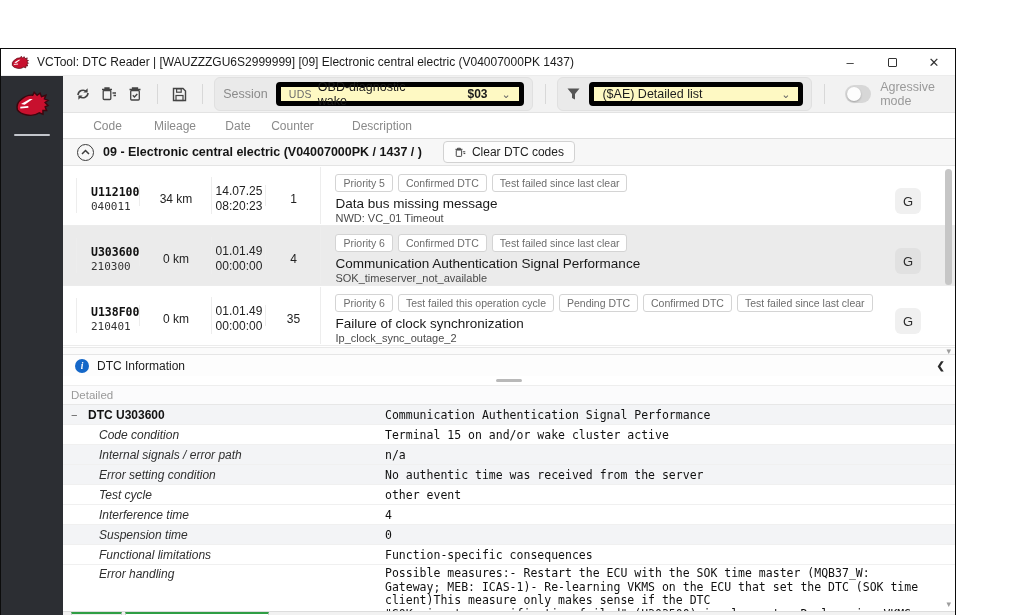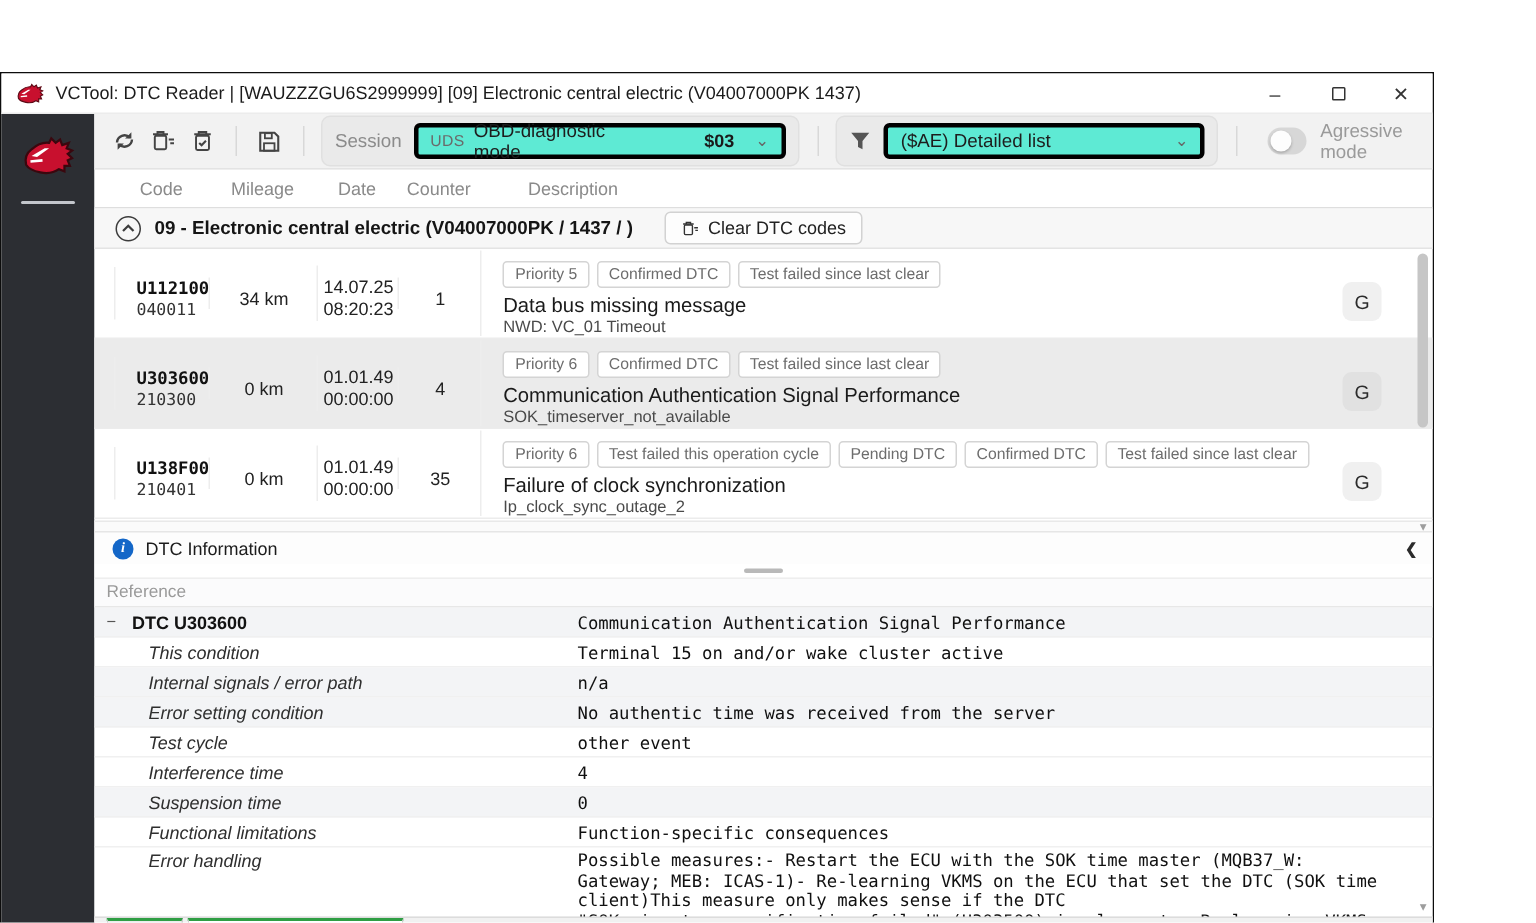--- a/index.html
+++ b/index.html
@@ -26,21 +26,21 @@
   .sidebar .sep { width:36px; height:2px; background:#c3c6cc; margin-top:13px; border-radius:1px; }
   .main { flex:1; display:flex; flex-direction:column; min-width:0; background:#fff; }
 
   
   .toolbar { flex:0 0 37px; background:#f2f2f2; border-bottom:1px solid #e3e3e3; display:flex; align-items:center; padding:0 10px; gap:6px; }
   .tool-ic { width:30px; height:26px; display:flex; align-items:center; justify-content:center; border-radius:4px; }
   .tool-ic svg { display:block; }
   .tb-sep { width:1px; height:20px; background:#d8d8d8; margin:0 6px; }
   .tb-group { display:flex; align-items:center; background:#eaeaea; border:1px solid #e0e0e0; border-radius:6px; padding:4px 8px; gap:8px; }
   .tb-label { color:#8b8b8b; font-size:12.5px; }
-  .dd { background:#5eead4; border:3px solid #000000; border-radius:4px; height:24px; display:flex; align-items:center; padding:0 8px; gap:6px; }
+  .dd { background:#fef9c3; border:5px solid #000000; border-radius:4px; height:24px; display:flex; align-items:center; padding:0 8px; gap:6px; }
   .dd .pfx { color:#6a6a6a; font-size:10.5px; letter-spacing:.3px; }
   .dd .val { font-size:12.5px; color:#1d1d1d; }
   .dd .code { font-weight:bold; font-size:12px; margin-left:26px; }
   .dd .caret { color:#666; font-size:11px; margin-left:8px; line-height:6px; }
   .dd.session { width:248px; justify-content:flex-start; }
   .dd.filter { width:214px;gap:36px; }
   .dd.filter .caret { margin-left:auto; }
   .toggle-wrap { display:flex; align-items:center; gap:9px; margin-left:8px; }
   .toggle { width:36px; height:18px; background:#d7d7d7; border-radius:9px; position:relative; }
   .toggle .knob { position:absolute; left:2px; top:2px; width:14px; height:14px; border-radius:50%; background:#fdfdfd; box-shadow:0 1px 2px rgba(0,0,0,.25); }
@@ -189,21 +189,21 @@
               <path d="M1.5 1.5h9.5l2.5 2.5v9.5H1.5z" fill="none" stroke="#444" stroke-width="1.4"></path>
               <rect x="4" y="8.5" width="7" height="5" fill="none" stroke="#444" stroke-width="1.2"></rect>
               <rect x="4.6" y="1.8" width="4.6" height="3.4" fill="none" stroke="#444" stroke-width="1.2"></rect>
             </svg>
         </div>
         <div class="tb-sep"></div>
         <div class="tb-group">
           <span class="tb-label">Session</span>
           <div class="dd session">
             <span class="pfx">UDS</span>
-            <span class="val">OBD-diagnostic mode</span>
+            <span class="val">OBD-diagnostic wake</span>
             <span class="code">$03</span>
             <span class="caret">⌄</span>
           </div>
         </div>
         <div class="tb-sep"></div>
         <div class="tb-group">
           <svg width="15" height="14" viewBox="0 0 15 14">
               <path d="M1.5 1.5h12L9 7v5.5L6 11V7z" fill="#555"></path>
             </svg>
           <div class="dd filter">
@@ -343,33 +343,33 @@
       <div class="info-header">
         <div class="info-ic">i</div>
         <span class="info-title">DTC Information</span>
         <span class="collapse-chev">❮</span>
       </div>
       <div class="grip-band">
           <div class="grip"></div>
         </div>
 
       <div class="param-header">
-        <div class="p-name-col">Reference</div>
+        <div class="p-name-col">Detailed</div>
       </div>
 
       <div class="param-table">
         <div class="p-row alt group-row">
           <div class="p-name-col">
               <span class="minus">−</span>
               <span>DTC U303600</span>
             </div>
           <div class="p-val-col p-val">Communication Authentication Signal Performance</div>
         </div>
         <div class="p-row">
-          <div class="p-name-col">This condition</div>
+          <div class="p-name-col">Code condition</div>
           <div class="p-val-col p-val">Terminal 15 on and/or wake cluster active</div>
         </div>
         <div class="p-row alt">
           <div class="p-name-col">Internal signals / error path</div>
           <div class="p-val-col p-val">n/a</div>
         </div>
         <div class="p-row alt">
           <div class="p-name-col">Error setting condition</div>
           <div class="p-val-col p-val">No authentic time was received from the server</div>
         </div>

